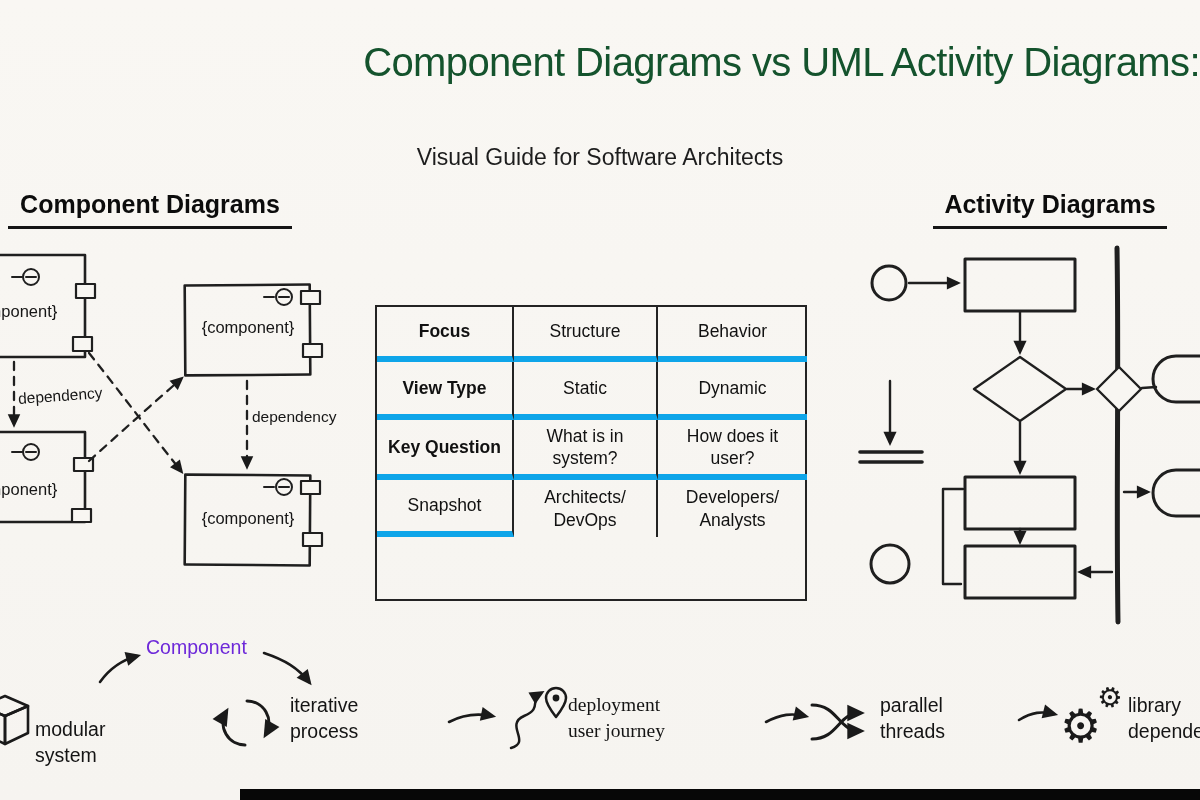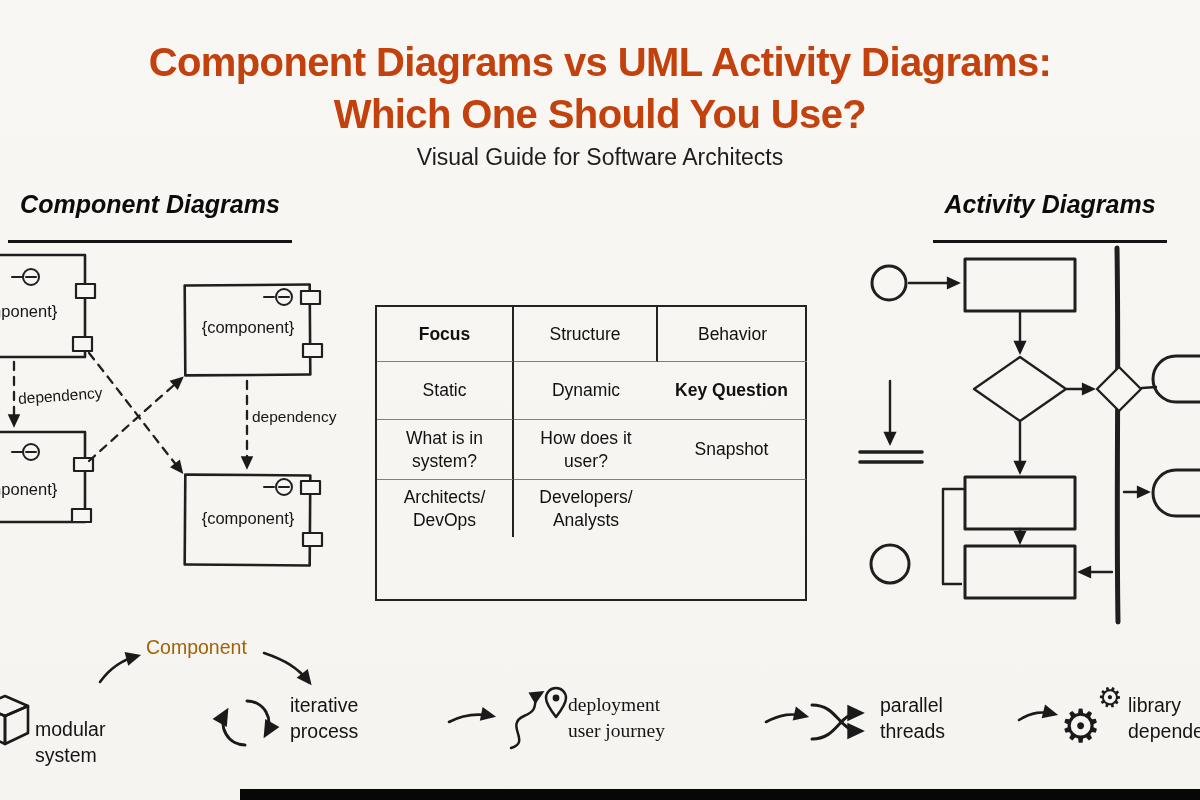--- a/index.html
+++ b/index.html
@@ -9,71 +9,70 @@
     overflow:hidden;
     font-family:"Liberation Sans", sans-serif;
     background:linear-gradient(180deg,#f9f7f3 0%, #f6f4f0 100%);
     color:#141414;
   }
   .abs { position:absolute; }
   .linework { position:absolute; left:0; top:0; pointer-events:none; }
 
   .title {
     left:0; right:0; top:36px;
-    text-align:center;
-    font-weight:700;
+    text-align:right;
+    font-weight:400;
     font-size:40px;
     line-height:52px;
     letter-spacing:-0.6px;
-    color:#c2410c;
+    color:#14532d;
   }
   .subtitle {
     left:0; right:0; top:144px;
     text-align:center;
     font-size:23px;
     color:#1d1d1d;
   }
   .sec-head {
     font-weight:700;
     font-size:25px;
     text-align:center;
-    padding-bottom:21px;
+    padding-bottom:7px;
     border-bottom:3px solid #151515;
     color:#0c0c0c;
-    font-style:italic;
   }
   .sec-head.left  { left:8px;   top:190px; width:284px; }
   .sec-head.right { left:933px; top:190px; width:234px; }
 
   .comp-label { width:132px; text-align:center; font-size:16.5px; color:#161616; }
   .dep-label  { font-size:15.5px; color:#161616; }
 
   .cmp-table {
     left:375px; top:305px; width:432px; height:296px;
     display:grid;
     grid-template-columns:137px 144px 149px;
     grid-template-rows:55px 58px 60px 57px 66px;
     border:2.5px solid #232323;
   }
   .cell {
     border-right:2px solid #232323;
-    border-bottom:1px solid #0ea5e9;
+    border-bottom:6px solid #0ea5e9;
     display:flex; align-items:center; justify-content:center;
     text-align:center;
     font-size:17.5px;
     line-height:1.28;
     padding:2px 10px;
     color:#111;
   }
   .cell.lbl { font-weight:700; }
   .cell.last-col { border-right:none; }
   .cell.last-row { border-bottom:none; }
 
   .b-item { font-size:19.5px; line-height:26px; color:#141414; }
-  .callout { font-size:19.5px; color:#a16207; }
+  .callout { font-size:19.5px; color:#6d28d9; }
   .gear { color:#1a1a1a; line-height:1; }
   .black-bar { left:240px; top:789px; width:960px; height:11px; background:#070707; }
 </style>
 </head>
 <body>
 
 <svg class="linework" width="1200" height="800" viewBox="0 0 1200 800">
   <defs>
     <marker id="ah" viewBox="0 0 10 10" refX="7" refY="5" markerWidth="6.5" markerHeight="6.5" orient="auto-start-reverse">
       <path d="M0.5,0.8 L9.5,5 L0.5,9.2 z" fill="#1a1a1a"></path>
@@ -168,40 +167,40 @@
     <g stroke-width="3">
       <path d="M812,705 C838,705 838,731 860,731" marker-end="url(#ah)"></path>
       <path d="M812,739 C838,739 838,713 860,713" marker-end="url(#ah)"></path>
     </g>
     <path d="M1019,720 C1032,712 1042,711 1054,714" marker-end="url(#ah)"></path>
   </g>
 </svg>
 
 <div class="abs title">
   <div>Component Diagrams vs UML Activity Diagrams:</div>
-  <div>Which One Should You Use?</div>
 </div>
 <div class="abs subtitle">Visual Guide for Software Architects</div>
 
 <div class="abs sec-head left">Component Diagrams</div>
 <div class="abs sec-head right">Activity Diagrams</div>
 
 <div class="abs comp-label" style="left:-55px; top:302px;">{component}</div>
 <div class="abs comp-label" style="left:182px; top:318px;">{component}</div>
 <div class="abs comp-label" style="left:-55px; top:480px;">{component}</div>
 <div class="abs comp-label" style="left:182px; top:509px;">{component}</div>
 
 <div class="abs dep-label" style="left:18px; top:387px; transform:rotate(-4deg);">dependency</div>
 <div class="abs dep-label" style="left:252px; top:408px;">dependency</div>
 
 <div class="abs cmp-table">
   <div class="cell lbl">Focus</div>
   <div class="cell">Structure</div>
   <div class="cell last-col">Behavior</div>
 
+  <div class="cell lbl">View Type</div>
   <div class="cell">Static</div>
   <div class="cell last-col">Dynamic</div>
 
   <div class="cell lbl">Key Question</div>
   <div class="cell">What is in system?</div>
   <div class="cell last-col">How does it user?</div>
 
   <div class="cell">Snapshot</div>
 
   <div class="cell last-row">Architects/ DevOps</div>

